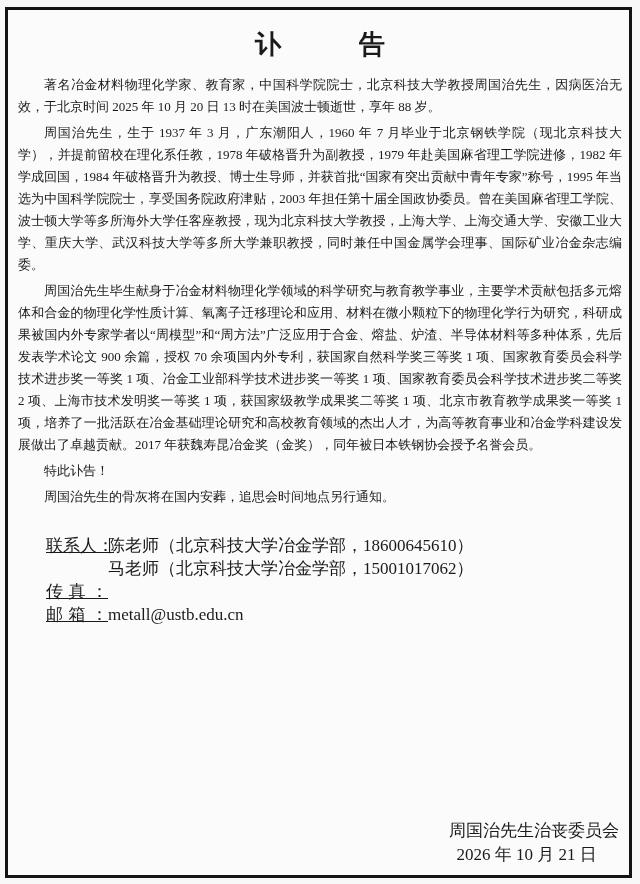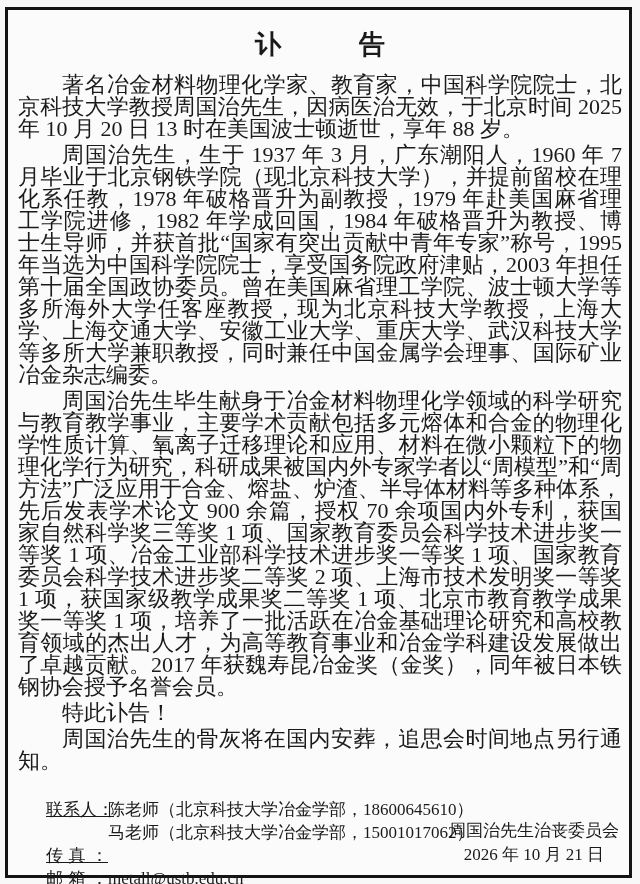--- a/index.html
+++ b/index.html
@@ -30,21 +30,21 @@
     display: flex;
     justify-content: center;
     gap: 78px;
     font-size: 26px;
     line-height: 34px;
     font-weight: bold;
     margin-top: 4px;
   }
   .doc-body {
     margin-top: 12px;
-    font-size: 22px;
+    font-size: 13px;
     line-height: 22px;
     text-align: justify;
   }
   .doc-body p {
     margin: 4px 0 0 0;
     text-indent: 2em;
   }
   .doc-body p:first-child {
     margin-top: 0;
   }
@@ -67,21 +67,21 @@
     text-align-last: justify;
     text-decoration: underline;
   }
   .c-text {
     white-space: nowrap;
   }
   .signature {
     position: absolute;
     right: 10px;
     bottom: 8px;
-    text-align: right;
+    text-align: center;
     font-size: 17px;
     line-height: 24px;
   }
   .sig-date {
     padding-right: 15px;
   }
 </style>
 </head>
 <body>
 

